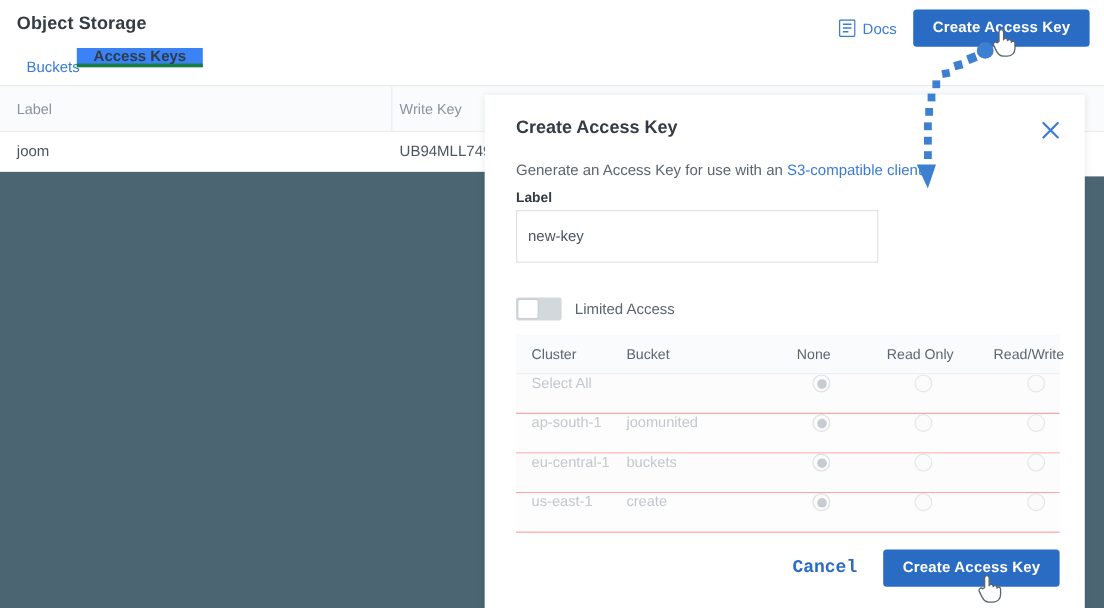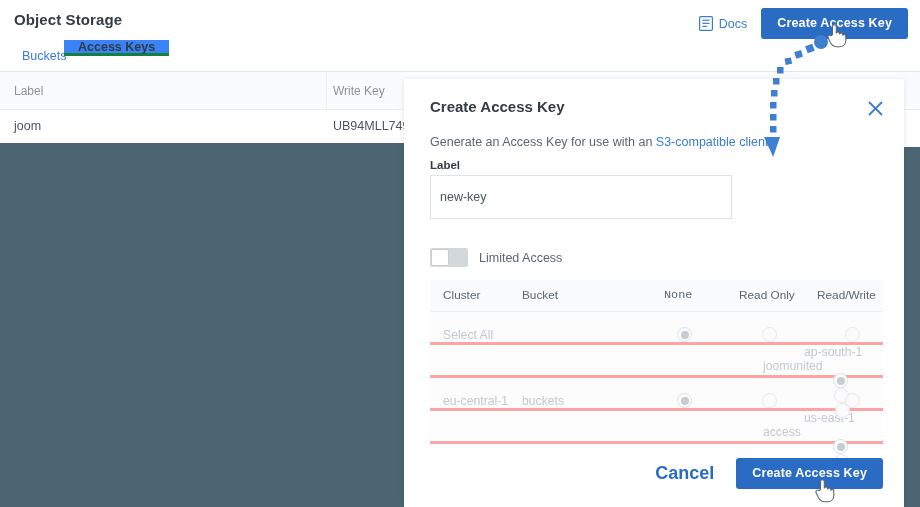--- a/index.html
+++ b/index.html
@@ -161,30 +161,30 @@
     position: absolute; left: 26px; top: 200px; width: 453px;
   }
   .perm-head {
     display: flex; height: 33px; background: #fafbfc;
     border-bottom: 1px solid #eceef0; align-items: center;
   }
   .perm-head div {
     font-size: 11.8px; color: #5b6670; font-weight: normal;
   }
   .perm-row {
-    display: flex; height: 33px; align-items: flex-end;
-    background: #fcfcfd; border-bottom: 3px solid #fca5a5;
-  }
-  .perm-row.alt { background: #fdfdfe; flex-direction: column; }
+    display: flex; height: 33px; align-items: flex-start;
+    background: #fcfcfd; border-bottom: 1px solid #fca5a5;
+  }
+  .perm-row.alt { background: #fdfdfe; }
   .c-cluster { width: 92px; padding-left: 13px; flex: 0 0 auto; }
   .c-bucket  { width: 120px; flex: 0 0 auto; }
   .c-none, .c-ro, .c-rw { width: 80px; flex: 0 0 auto; display: flex; justify-content: center; }
-  .c-none { width: 85px; font-family: Liberation Mono, monospace; }
+  .c-none { width: 85px; }
   .c-ro { width: 84px; }
-  .c-rw { width: 82px; }
+  .c-rw { width: 82px; margin-left: 11px; }
   .perm-head .c-none, .perm-head .c-ro, .perm-head .c-rw { justify-content: flex-start; }
   .perm-head .c-none { padding-left: 22px; }
   .perm-head .c-ro { padding-left: 12px; }
   .perm-head .c-rw { padding-left: 6px; }
   .perm-row .c-cluster, .perm-row .c-bucket {
     font-size: 12.2px; color: #c2c8cd;
   }
   .radio {
     width: 15px; height: 15px; border-radius: 50%;
     border: 1px solid #e4e7ea; background: #fbfbfc;
@@ -197,22 +197,22 @@
     background: #c6ccd1;
   }
 
   
   .modal-footer {
     position: absolute; right: 21px; bottom: 18px;
     display: flex; align-items: center; gap: 22px;
   }
   .btn-link {
     background: none; border: none; cursor: pointer;
-    color: #2a6bc4; font-size: 18px; font-weight: bold;
-    font-family: Liberation Sans, sans-serif;
+    color: #2a6bc4; font-size: 15px; font-weight: bold;
+    font-family: Liberation Mono, monospace;
   }
 
   
   .annot { position: absolute; left: 740px; top: 26px; width: 110px; height: 140px; z-index: 40; pointer-events: none; }
 
   
   .cursor { position: absolute; z-index: 60; pointer-events: none; }
   .cursor-top { left: 826px; top: 22px; }
   .cursor-bottom { left: 814px; top: 477px; }
 </style>
@@ -353,21 +353,21 @@
         <div class="c-ro">
             <span class="radio"></span>
           </div>
         <div class="c-rw">
             <span class="radio"></span>
           </div>
       </div>
 
       <div class="perm-row alt">
         <div class="c-cluster">us-east-1</div>
-        <div class="c-bucket">access</div>
+        <div class="c-bucket">create</div>
         <div class="c-none">
             <span class="radio checked"></span>
           </div>
         <div class="c-ro">
             <span class="radio"></span>
           </div>
         <div class="c-rw">
             <span class="radio"></span>
           </div>
       </div>

